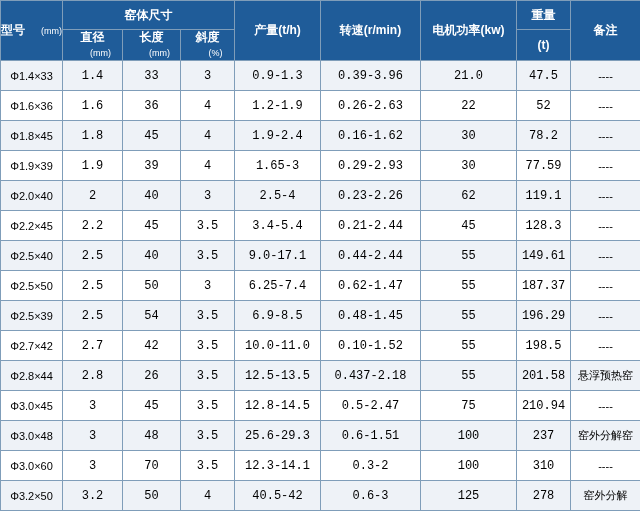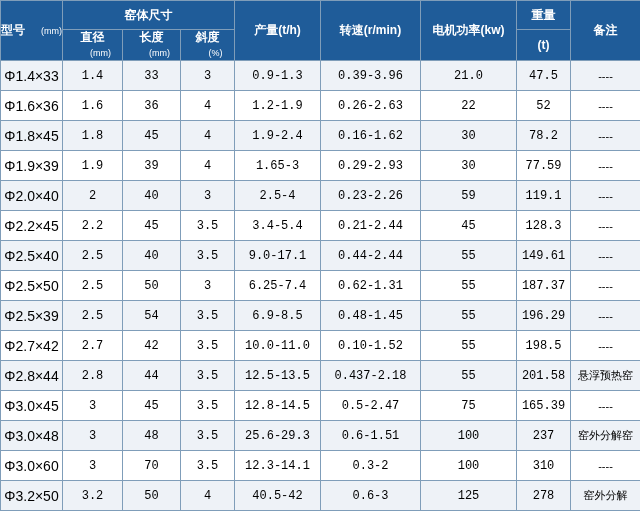--- a/index.html
+++ b/index.html
@@ -40,21 +40,21 @@
   thead tr.row1 th { height: 28px; }
   thead tr.row2 th { height: 26px; }
   tbody td {
     height: 29px;
     font-size: 12px;
     color: #000000;
     font-family: "Liberation Serif", serif;
   }
   tbody td.model {
     font-family: "Liberation Sans", sans-serif;
-    font-size: 14px;
+    font-size: 11px;
   }
   tbody td.num {
     font-family: "Liberation Mono", monospace;
     font-size: 12px;
   }
   tbody td.remark {
     font-family: "Liberation Sans", sans-serif;
     font-size: 11px;
   }
   tbody tr:nth-child(odd) td { background: #eef2f7; }
@@ -156,21 +156,21 @@
         <td class="num">77.59</td>
         <td class="remark">----</td>
       </tr>
       <tr>
         <td class="model">Φ2.0×40</td>
         <td class="num">2</td>
         <td class="num">40</td>
         <td class="num">3</td>
         <td class="num">2.5-4</td>
         <td class="num">0.23-2.26</td>
-        <td class="num">59</td>
+        <td class="num">62</td>
         <td class="num">119.1</td>
         <td class="remark">----</td>
       </tr>
       <tr>
         <td class="model">Φ2.2×45</td>
         <td class="num">2.2</td>
         <td class="num">45</td>
         <td class="num">3.5</td>
         <td class="num">3.4-5.4</td>
         <td class="num">0.21-2.44</td>
@@ -188,21 +188,21 @@
         <td class="num">55</td>
         <td class="num">149.61</td>
         <td class="remark">----</td>
       </tr>
       <tr>
         <td class="model">Φ2.5×50</td>
         <td class="num">2.5</td>
         <td class="num">50</td>
         <td class="num">3</td>
         <td class="num">6.25-7.4</td>
-        <td class="num">0.62-1.31</td>
+        <td class="num">0.62-1.47</td>
         <td class="num">55</td>
         <td class="num">187.37</td>
         <td class="remark">----</td>
       </tr>
       <tr>
         <td class="model">Φ2.5×39</td>
         <td class="num">2.5</td>
         <td class="num">54</td>
         <td class="num">3.5</td>
         <td class="num">6.9-8.5</td>
@@ -218,37 +218,37 @@
         <td class="num">3.5</td>
         <td class="num">10.0-11.0</td>
         <td class="num">0.10-1.52</td>
         <td class="num">55</td>
         <td class="num">198.5</td>
         <td class="remark">----</td>
       </tr>
       <tr>
         <td class="model">Φ2.8×44</td>
         <td class="num">2.8</td>
-        <td class="num">44</td>
+        <td class="num">26</td>
         <td class="num">3.5</td>
         <td class="num">12.5-13.5</td>
         <td class="num">0.437-2.18</td>
         <td class="num">55</td>
         <td class="num">201.58</td>
         <td class="remark">悬浮预热窑</td>
       </tr>
       <tr>
         <td class="model">Φ3.0×45</td>
         <td class="num">3</td>
         <td class="num">45</td>
         <td class="num">3.5</td>
         <td class="num">12.8-14.5</td>
         <td class="num">0.5-2.47</td>
         <td class="num">75</td>
-        <td class="num">165.39</td>
+        <td class="num">210.94</td>
         <td class="remark">----</td>
       </tr>
       <tr>
         <td class="model">Φ3.0×48</td>
         <td class="num">3</td>
         <td class="num">48</td>
         <td class="num">3.5</td>
         <td class="num">25.6-29.3</td>
         <td class="num">0.6-1.51</td>
         <td class="num">100</td>

